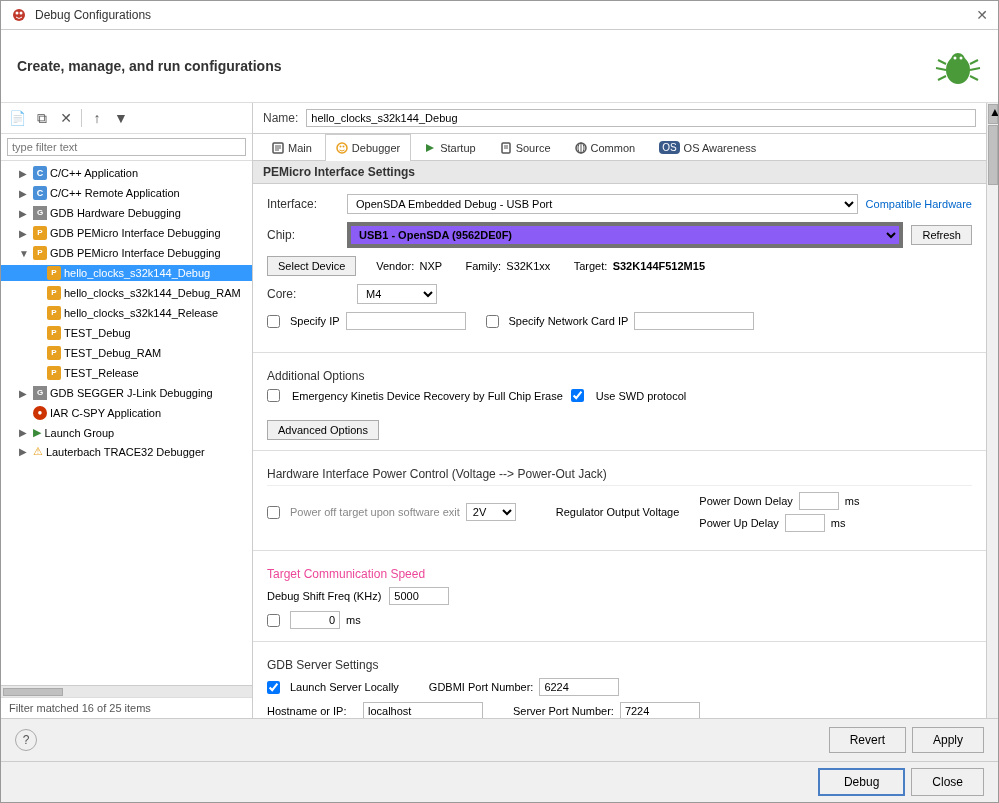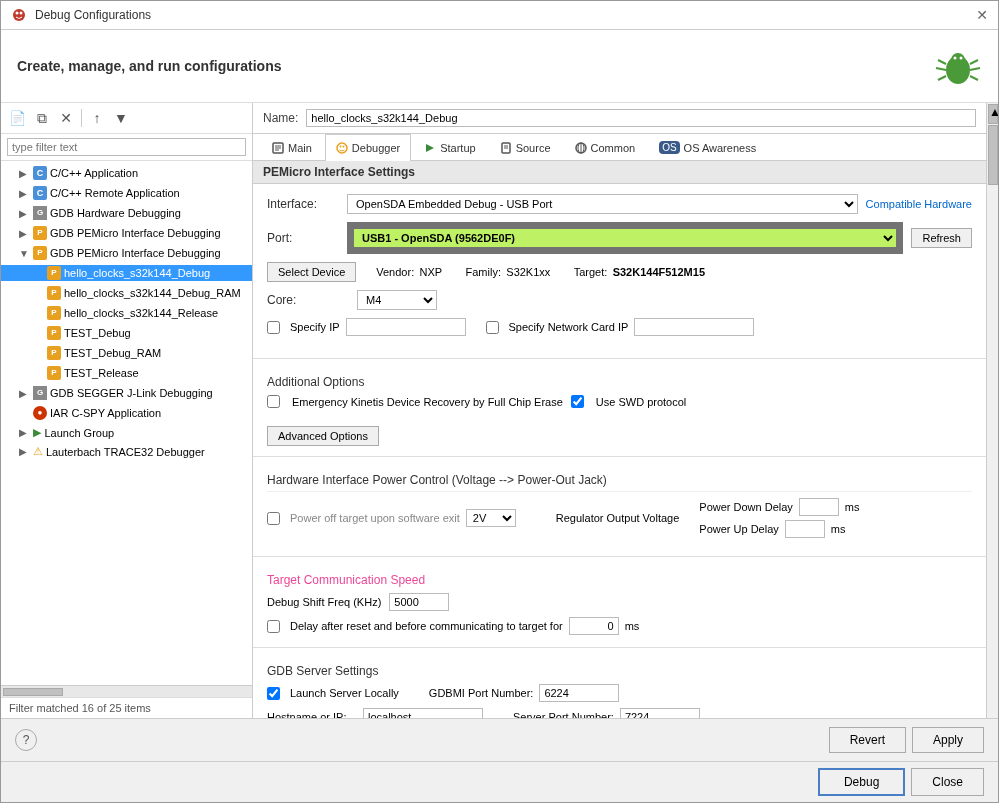--- a/index.html
+++ b/index.html
@@ -376,23 +376,23 @@
             <span class="form-label">Interface:</span>
             <div class="interface-row" style="flex:1">
               <select class="interface-select">
                 <option>OpenSDA Embedded Debug - USB Port</option>
               </select>
               <a class="compatible-link">Compatible Hardware</a>
             </div>
           </div>
 
           <div class="form-row">
-            <span class="form-label">Port:</span>
+            <span class="form-label">Chip:</span>
             <div class="port-row" style="flex:1">
-              <select class="port-select" style="flex:1;padding:2px 4px;border:7px solid #737373;background:#bef264;font-size:11px;font-weight:bold;">
+              <select class="port-select" style="flex:1;padding:2px 4px;border:4px solid #737373;background:#8b5cf6;font-size:11px;font-weight:bold;">
                 <option>USB1 - OpenSDA (9562DE0F)</option>
               </select>
               <button class="device-btn">Refresh</button>
             </div>
           </div>
 
           <div class="device-row">
             <button class="device-btn">Select Device</button>
             <span>
               <span style="font-size:11px;margin-right:2px;">Vendor:</span>
@@ -479,21 +479,20 @@
 
         
         <div class="speed-section">
           <div class="speed-title">Target Communication Speed</div>
           <div class="speed-row">
             <span>Debug Shift Freq (KHz)</span>
             <input type="text" class="speed-input" value="5000" style="">
           </div>
           <div class="delay-row">
             <input type="checkbox" id="delay-cb" style="">
-            <label for="delay-cb">Delay after reset and before communicating to target for</label>
             <input type="text" class="delay-input" value="0" style="">
             <span>ms</span>
           </div>
         </div>
 
         <hr class="section-divider">
 
         
         <div class="gdb-section">
           <div class="gdb-title">GDB Server Settings</div>

